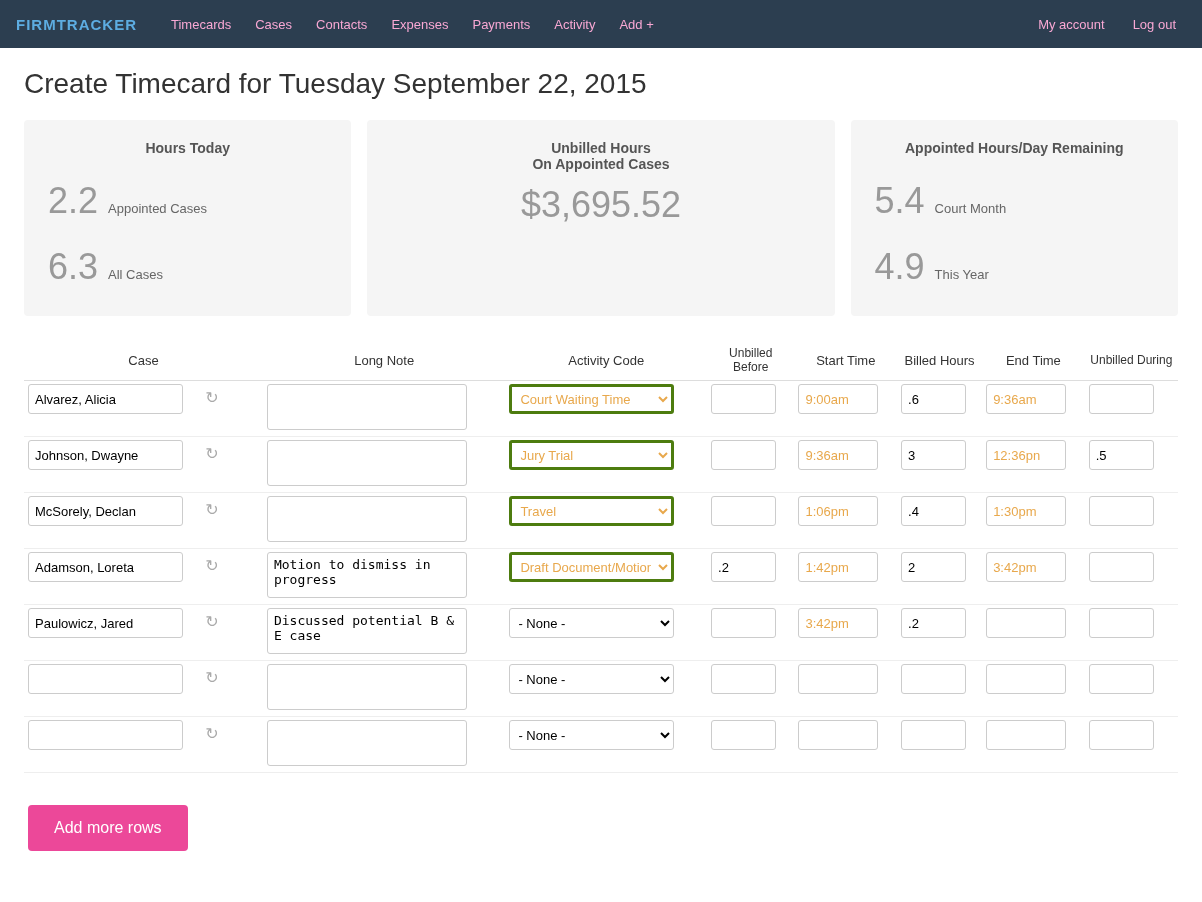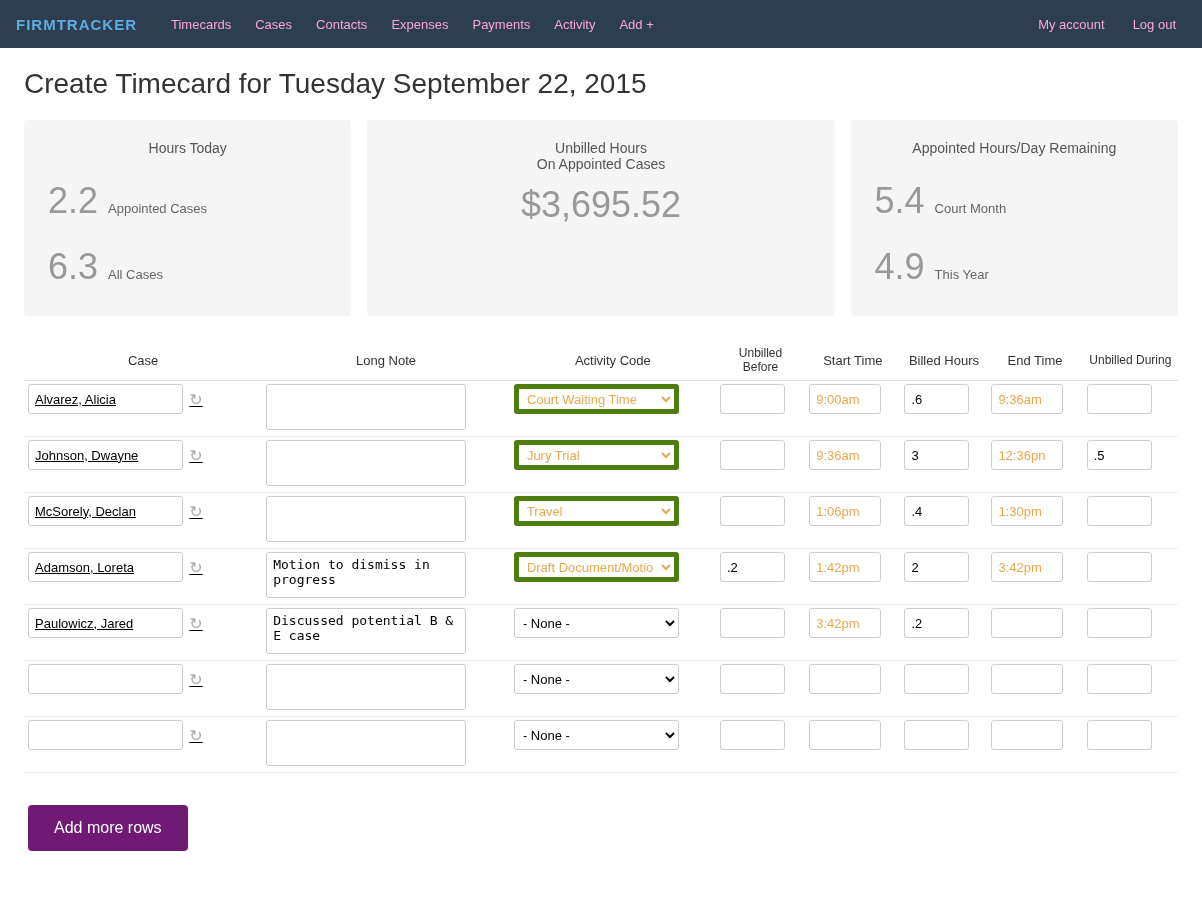--- a/index.html
+++ b/index.html
@@ -37,21 +37,21 @@
 
     
     .stats-row { display: flex; gap: 16px; margin-bottom: 24px; }
     .stat-card {
       background: #f5f5f5;
       border-radius: 4px;
       padding: 20px 24px;
       flex: 1;
     }
     .stat-card.wide { flex: 1.5; }
-    .stat-title { font-weight: normal; font-size: 14px; color: #555; text-align: center; margin-bottom: 12px; }
+    .stat-title { font-weight: bold; font-size: 14px; color: #555; text-align: center; margin-bottom: 12px; }
     .stat-row { display: flex; align-items: baseline; gap: 10px; margin-bottom: 8px; margin-top: 24px; }
     .stat-number { font-size: 36px; color: #999; font-weight: 300; }
     .stat-label { font-size: 13px; color: #666; }
     .stat-center { text-align: center; }
     .stat-money { font-size: 36px; color: #999; font-weight: 300; text-align: center; }
 
     
     .timecard-table { width: 100%; border-collapse: collapse; }
     .timecard-table th {
       text-align: center;
@@ -86,21 +86,21 @@
       height: 46px;
       border: 1px solid #ccc;
       border-radius: 3px;
       padding: 4px 6px;
       font-size: 13px;
       resize: none;
     }
     .select-activity {
       width: 165px;
       height: 30px;
-      border: 5px solid #4d7c0f;
+      border: 3px solid #4d7c0f;
       border-radius: 3px;
       padding: 2px 4px;
       font-size: 13px;
       color: #e8a84c;
       background: #fff;
       cursor: pointer;
     }
     .select-none {
       width: 165px;
       height: 30px;
@@ -113,50 +113,50 @@
     }
     .input-small {
       width: 65px;
       height: 30px;
       border: 1px solid #ccc;
       border-radius: 3px;
       padding: 4px 6px;
       font-size: 13px;
     }
     .input-time {
-      width: 72px;
+      width: 80px;
       height: 30px;
       border: 1px solid #ccc;
       border-radius: 3px;
       padding: 4px 6px;
       font-size: 13px;
       color: #e8a84c;
     }
     .refresh-icon {
       display: inline-flex;
       align-items: center;
       justify-content: center;
       width: 26px;
       height: 26px;
       color: #aaa;
       font-size: 16px;
       cursor: pointer;
     }
-    .case-cell-inner { display: flex; align-items: center; gap: 0; text-decoration: underline; }
+    .case-cell-inner { display: flex; gap: 16px; }
 
     
     .footer-row {
       display: flex;
       justify-content: space-between;
       align-items: center;
       margin-top: 32px;
       padding: 0 4px;
     }
     .btn-add {
-      background: #701a75;
+      background: #ec4899;
       color: #fff;
       border: none;
       border-radius: 4px;
       padding: 14px 26px;
       font-size: 16px;
       cursor: pointer;
     }
     .btn-save {
       background: #5b9bd5;
       color: #fff;

